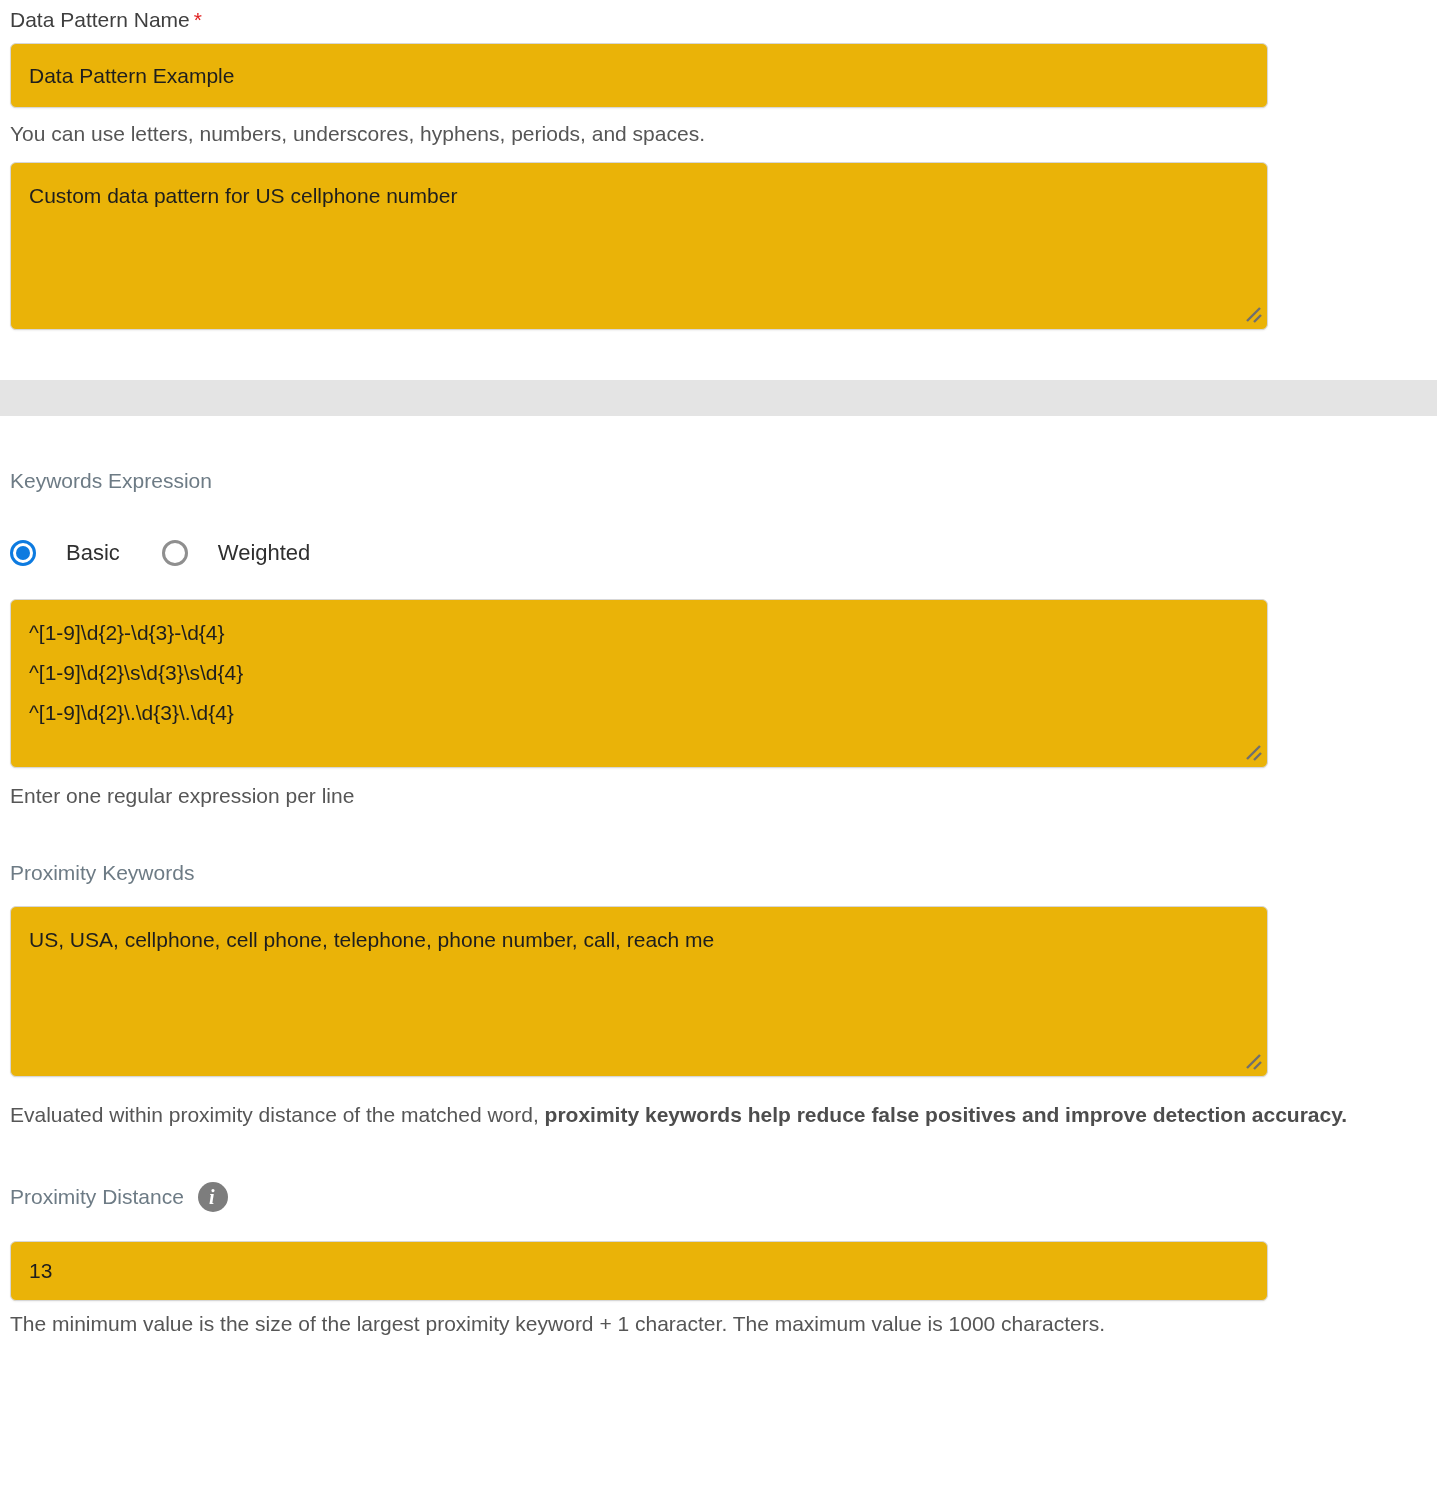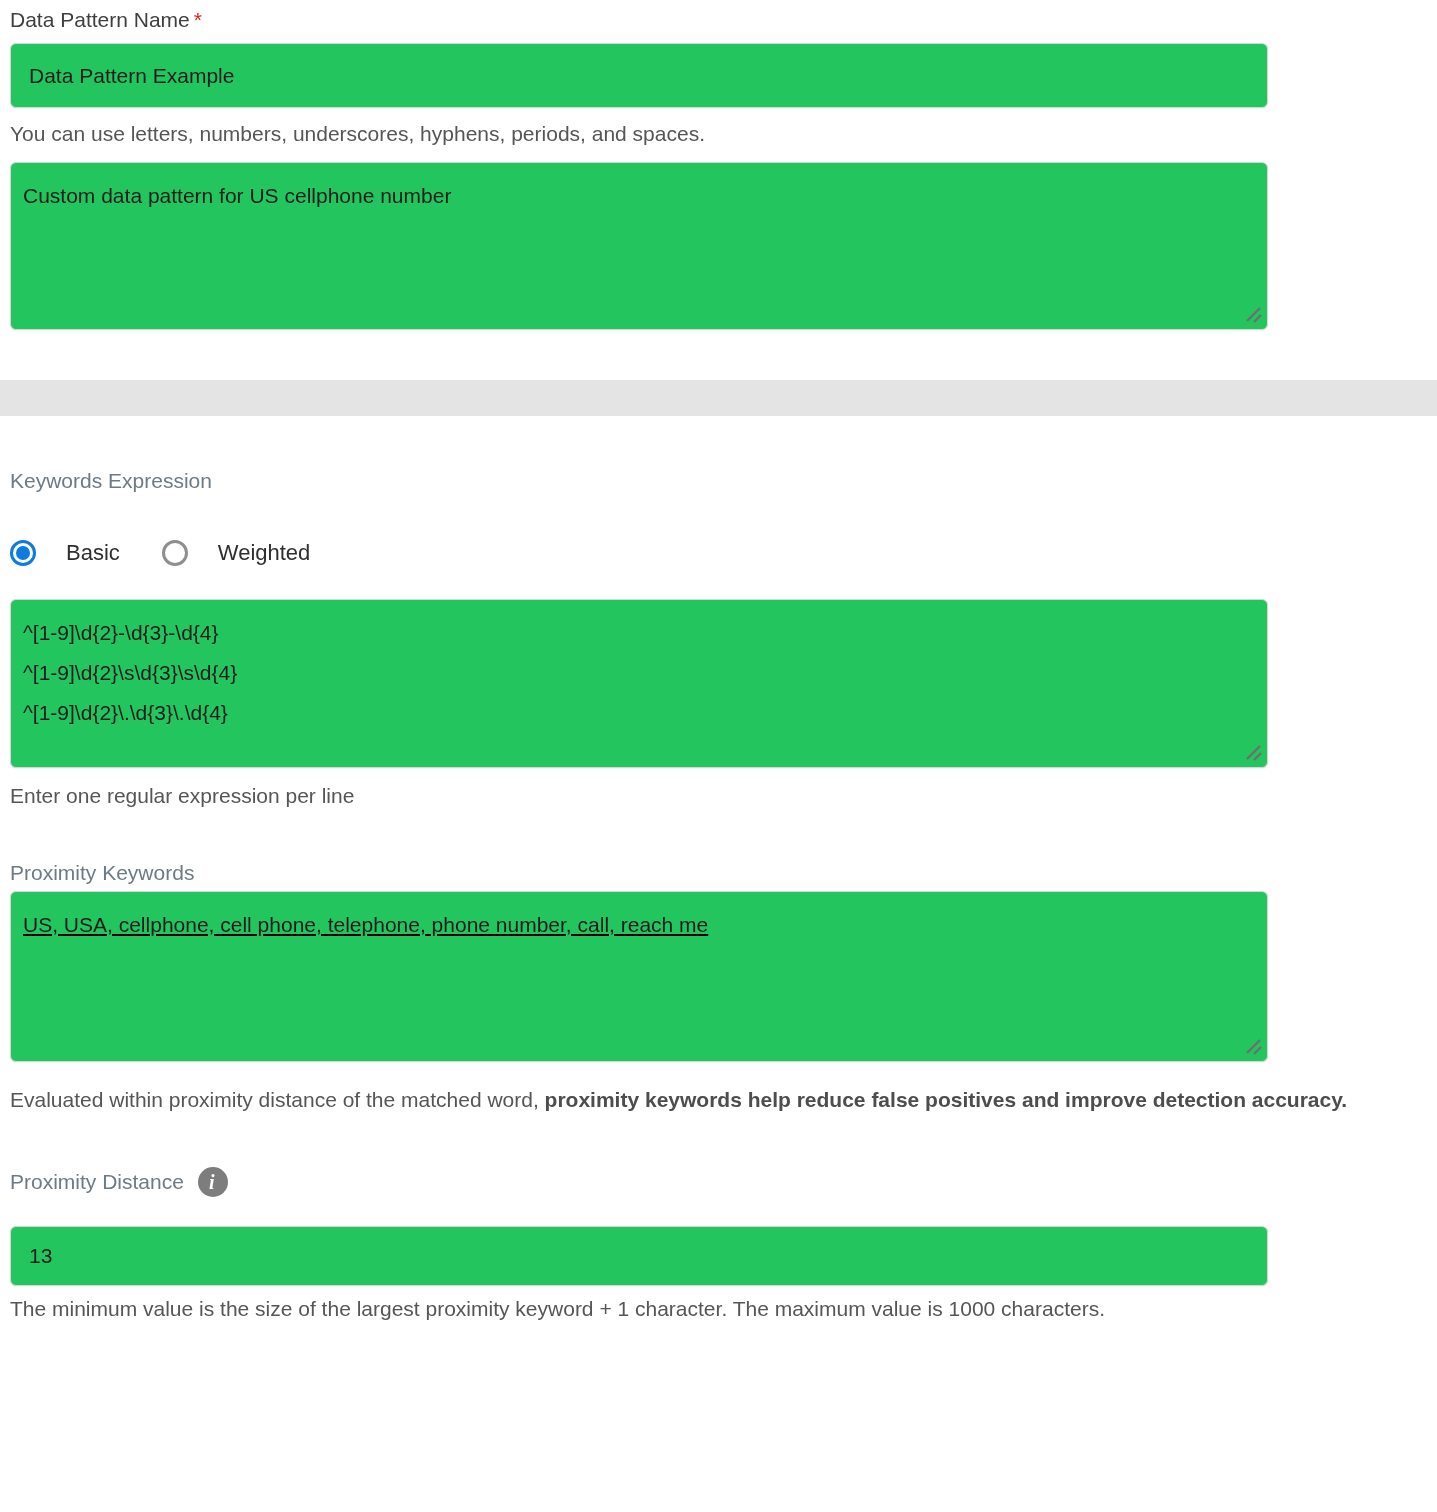--- a/index.html
+++ b/index.html
@@ -21,33 +21,33 @@
   .helper {
     font-size: 21px; color: #565656; line-height: 40px;
   }
   .helper b { color: #4d4d4d; }
 
   .text-input, .textarea {
     display: block;
     width: 1258px;
     border: 1px solid #d7d7d7;
     border-radius: 6px;
-    background: #22c55e;
+    background: #eab308;
     font-family: "Liberation Sans", sans-serif;
     font-size: 21px;
     color: #1e1e1e;
     padding: 0 18px;
     outline: none;
     box-shadow: 0 1px 2px rgba(0,0,0,0.06);
   }
   .text-input { height: 65px; }
   .text-input.short { height: 60px; }
   .textarea {
     resize: none;
-    padding: 13px 12px;
+    padding: 13px 18px;
     line-height: 40px;
     overflow: hidden;
   }
   .ta-wrap { position: relative; width: 1258px; }
   .resize-grip {
     position: absolute; right: 5px; bottom: 6px;
     width: 20px; height: 20px; pointer-events: none;
   }
 
   .divider {
@@ -140,21 +140,21 @@
 ^[1-9]\d{2}\s\d{3}\s\d{4}
 ^[1-9]\d{2}\.\d{3}\.\d{4}</textarea>
     <svg class="resize-grip" viewBox="0 0 20 20">
       <path d="M4 17 L17 4 M11 18 L18 11" stroke="#6f6f6f" stroke-width="2.4" fill="none"></path>
     </svg>
   </div>
   <div class="helper mt-regex-helper">Enter one regular expression per line</div>
 
   <div class="section-label mt-keys-label">Proximity Keywords</div>
 
-  <div class="ta-wrap mt-keys-ta" style="margin-top:4px;text-decoration:underline;">
+  <div class="ta-wrap mt-keys-ta" style="margin-top:19px;">
     <textarea class="textarea" style="height: 171px;">US, USA, cellphone, cell phone, telephone, phone number, call, reach me</textarea>
     <svg class="resize-grip" viewBox="0 0 20 20">
       <path d="M4 17 L17 4 M11 18 L18 11" stroke="#6f6f6f" stroke-width="2.4" fill="none"></path>
     </svg>
   </div>
   <div class="helper mt-keys-helper">
     <span>Evaluated within proximity distance of the matched word, </span><b>proximity keywords help reduce false positives and improve detection accuracy.</b>
   </div>
 
   <div class="label-with-icon mt-dist-label">

